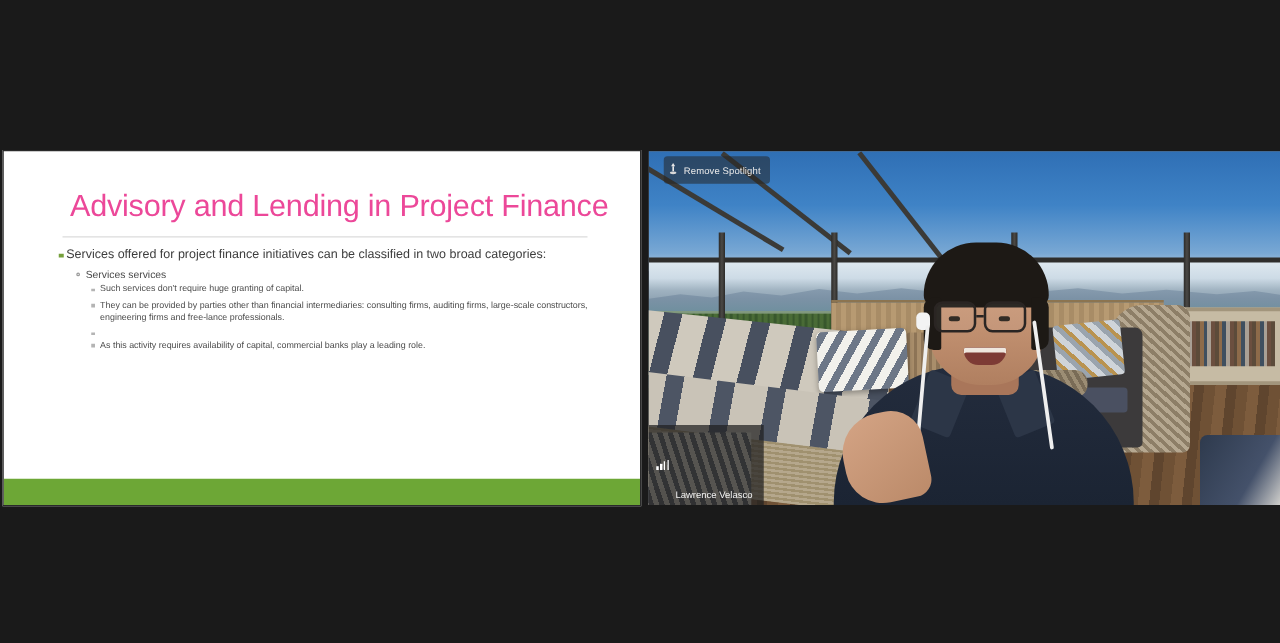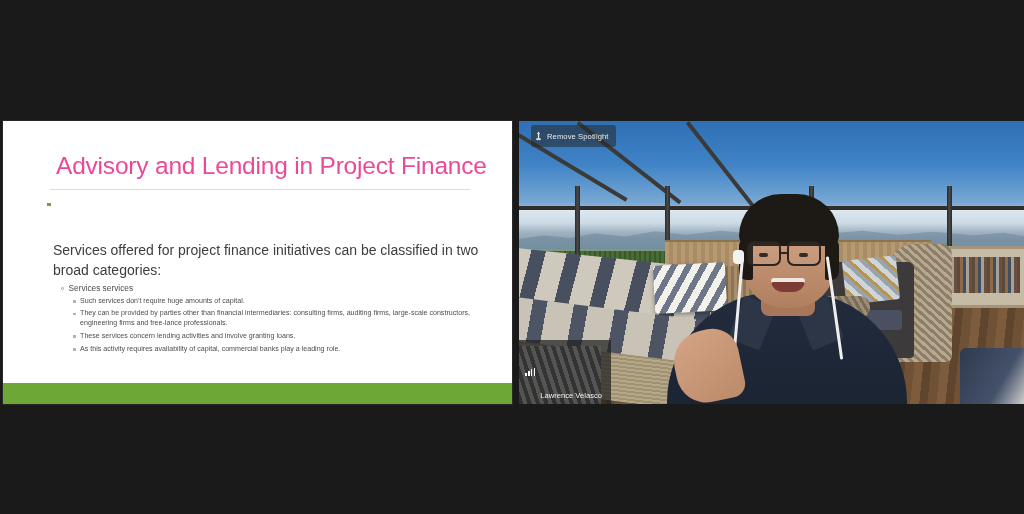--- a/index.html
+++ b/index.html
@@ -59,21 +59,21 @@
   }
 
   .b-row { position: relative; display: flex; align-items: flex-start; }
 
   
   .lvl1 { margin-left: 0px; margin-bottom: 1.5px; }
   .lvl1 .bullet {
     width: 3.5px; height: 3.5px; background: #76a03c;
     margin-top: 5.5px; margin-right: 2.5px; flex: none;
   }
-  .lvl1 .btext { font-size: 14px; color: #3d3d3d; line-height: 1.42; margin-top: 44px; }
+  .lvl1 .btext { font-size: 10px; color: #3d3d3d; line-height: 1.42; }
 
   
   .lvl2 { margin-left: 14px; margin-bottom: 1.5px; }
   .lvl2 .bullet {
     width: 3px; height: 3px; border: 0.8px solid #9a9a9a;
     border-radius: 50%; margin-top: 5px; margin-right: 4.5px; flex: none;
   }
   .lvl2 .btext { font-size: 8.3px; color: #4a4a4a; line-height: 1.45; }
 
   
@@ -404,32 +404,31 @@
       </div>
 
       <div class="b-row lvl2">
         <span class="bullet"></span>
         <span class="btext">Services services</span>
       </div>
 
 
       <div class="b-row lvl3">
         <span class="bullet"></span>
-        <span class="btext">Such services don't require huge amounts of capital.</span>
+        <span class="btext">Such services don't require huge granting of capital.</span>
       </div>
 
       <div class="b-row lvl3">
         <span class="bullet"></span>
         <span class="btext">They can be provided by parties other than financial intermediaries: consulting firms, auditing firms, large-scale constructors, engineering firms and free-lance professionals.</span>
       </div>
 
 
       <div class="b-row lvl3">
         <span class="bullet"></span>
-        <span class="btext">These services concern lending activities and involve granting loans.</span>
       </div>
 
       <div class="b-row lvl3">
         <span class="bullet"></span>
         <span class="btext">As this activity requires availability of capital, commercial banks play a leading role.</span>
       </div>
 
     </div>
 
     <div id="slide-green-bar"></div>

